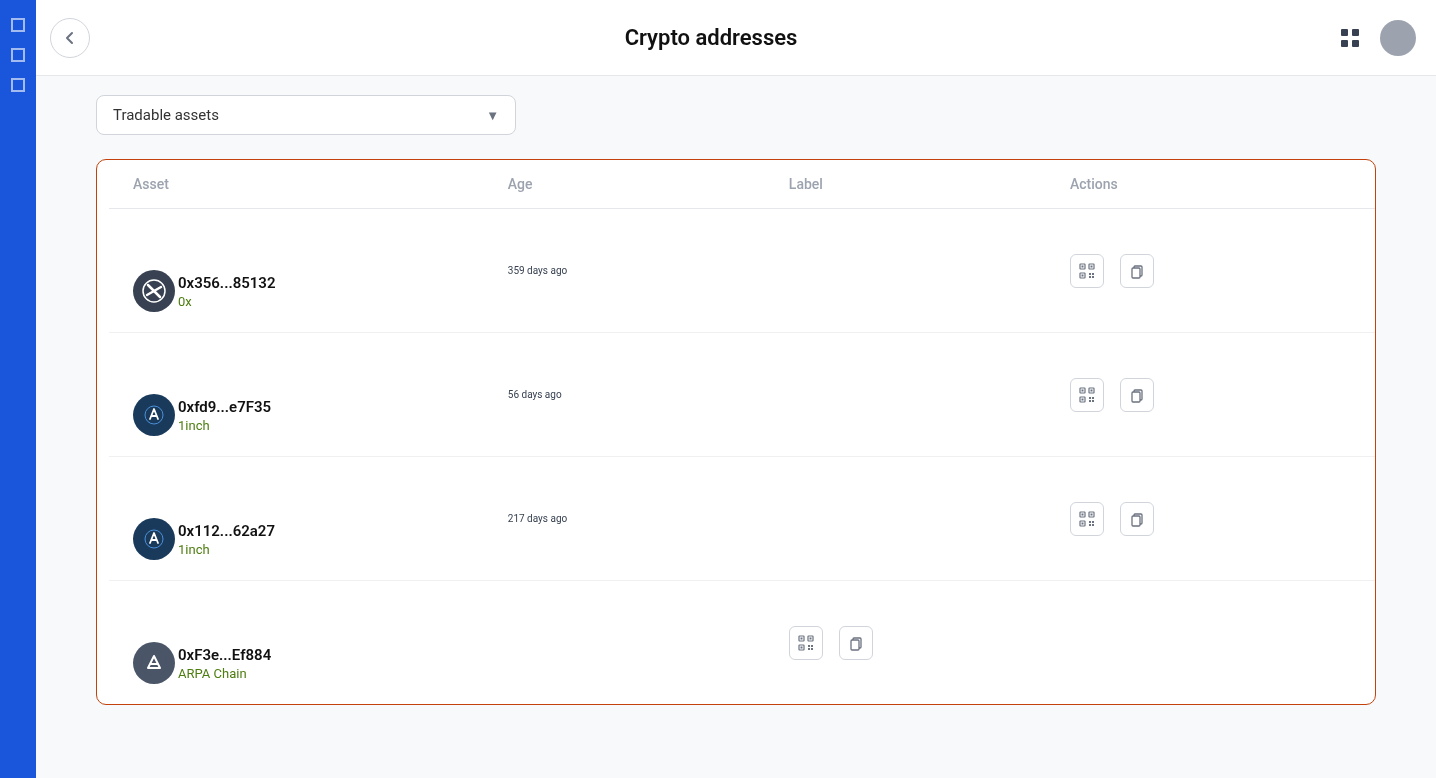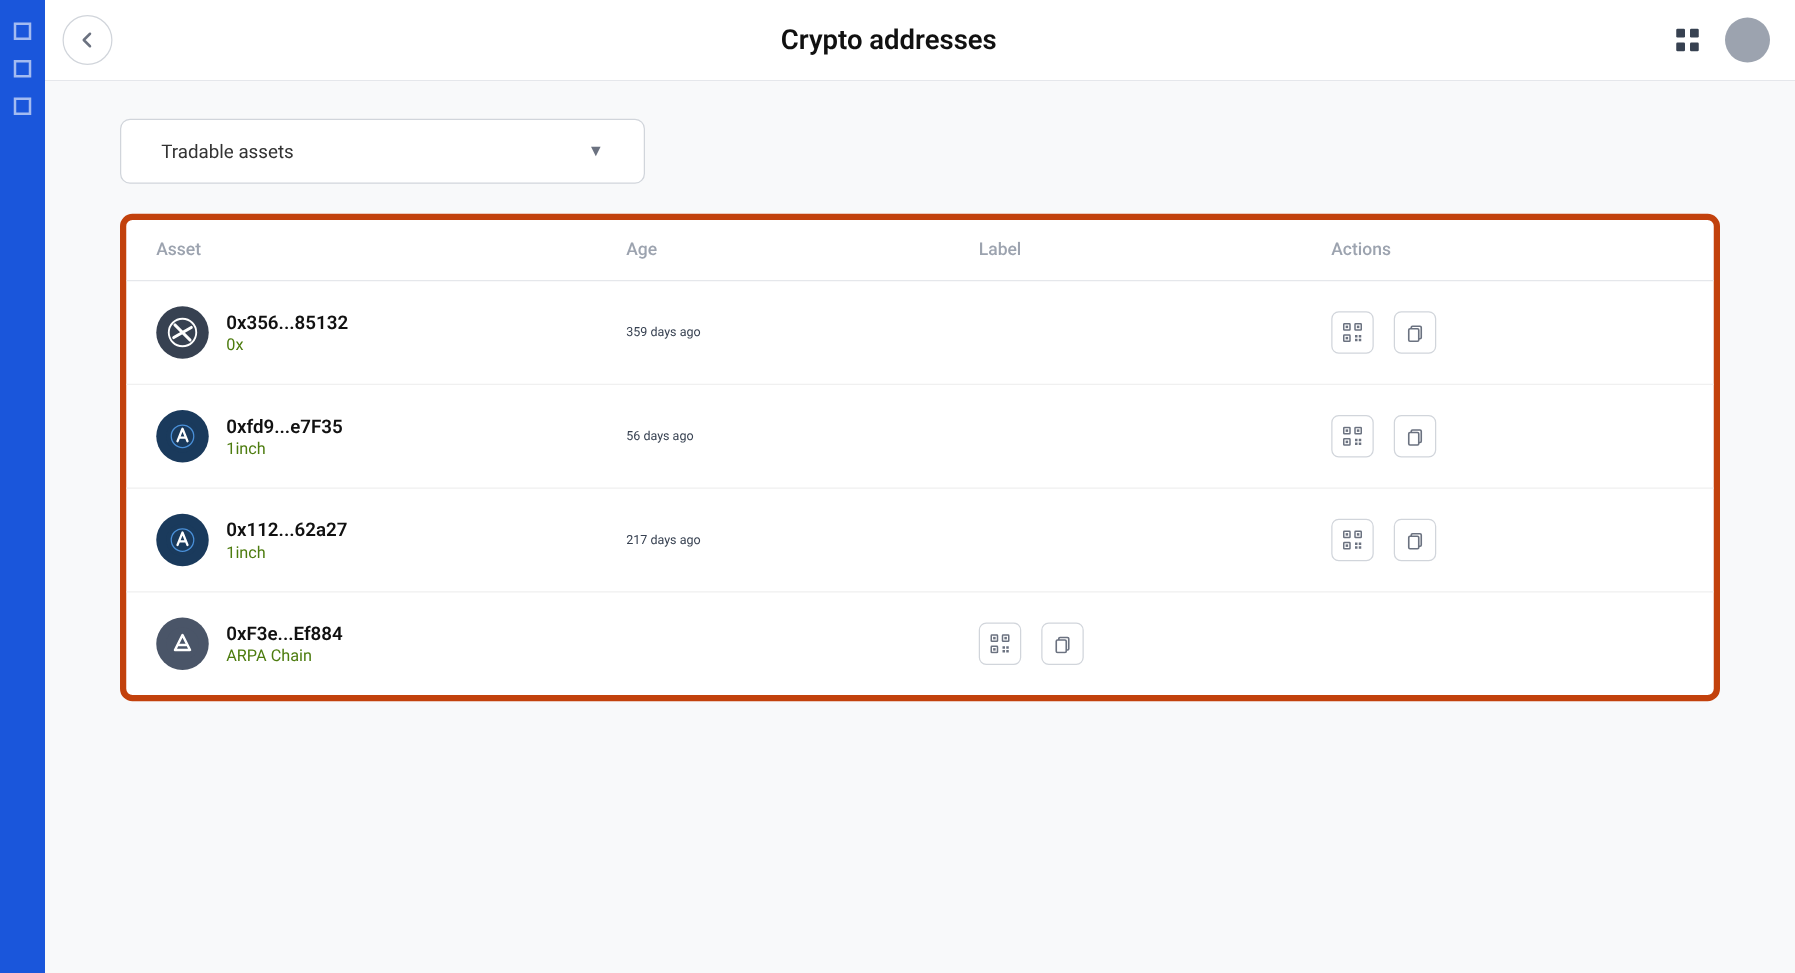--- a/index.html
+++ b/index.html
@@ -32,21 +32,21 @@
       border: 2px solid rgba(255,255,255,0.6);
       margin: 8px 0;
     }
 
     
     .header {
       position: fixed;
       top: 0;
       left: 0;
       right: 0;
-      height: 65px;
+      height: 76px;
       background: #fff;
       border-bottom: 1px solid #e5e7eb;
       display: flex;
       align-items: center;
       padding: 0 20px 0 50px;
       z-index: 9;
     }
     .header-back-btn {
       width: 40px;
       height: 40px;
@@ -98,44 +98,45 @@
       background: #f8f9fa;
       min-height: calc(778px - 65px);
     }
 
     
     .dropdown-wrapper {
       margin-bottom: 24px;
     }
     .dropdown-container {
       width: 420px;
-      height: 52px;
+      height: 40px;
       border: 1.5px solid #d1d5db;
       border-radius: 8px;
       background: #fff;
-      padding: 0 32px;
+      padding: 0 16px;
       font-size: 15px;
       color: #333;
       display: flex;
       align-items: center;
       justify-content: space-between;
       cursor: pointer;
       position: relative;
     }
     .dropdown-arrow {
       font-size: 13px;
       color: #6b7280;
     }
 
     
     .table-container {
       background: #fff;
-      border: 5px solid #c2410c;
+      border: 1px solid #c2410c;
       border-radius: 10px;
       overflow: hidden;
+      padding-left: 12px;
     }
     .table-header {
       display: grid;
       grid-template-columns: 2fr 1.5fr 1.5fr 1.5fr;
       padding: 16px 24px;
       border-bottom: 1px solid #e5e7eb;
       color: #9ca3af;
       font-size: 14px;
       font-weight: 500;
     }
@@ -145,21 +146,22 @@
       padding: 20px 24px;
       border-bottom: 1px solid #f0f0f0;
       align-items: center;
     }
     .table-row:last-child {
       border-bottom: none;
     }
     .asset-cell {
       display: flex;
       align-items: center;
-      gap: 14px;
+      gap: 3px;
+      margin-top: 41px;
     }
     .asset-icon {
       width: 42px;
       height: 42px;
       border-radius: 50%;
       background: #2d3748;
       display: flex;
       align-items: center;
       justify-content: center;
       flex-shrink: 0;

